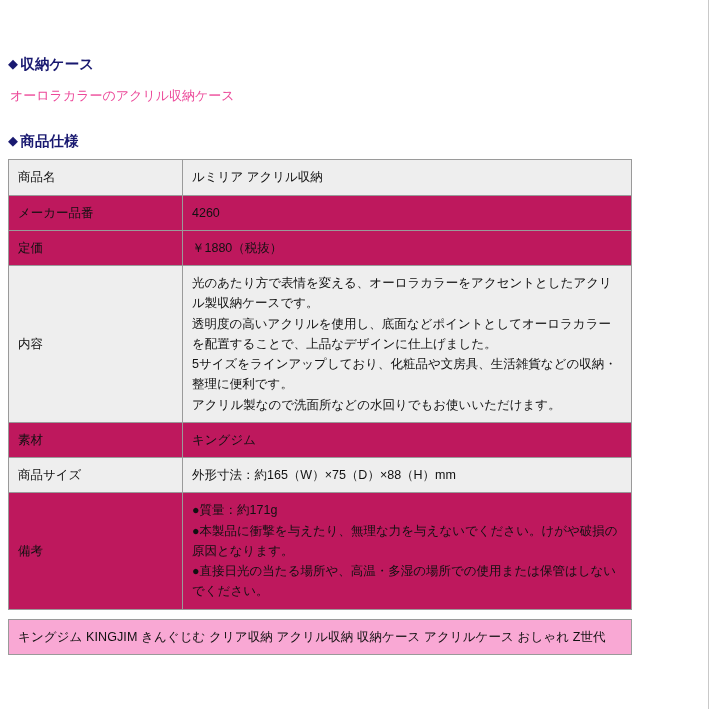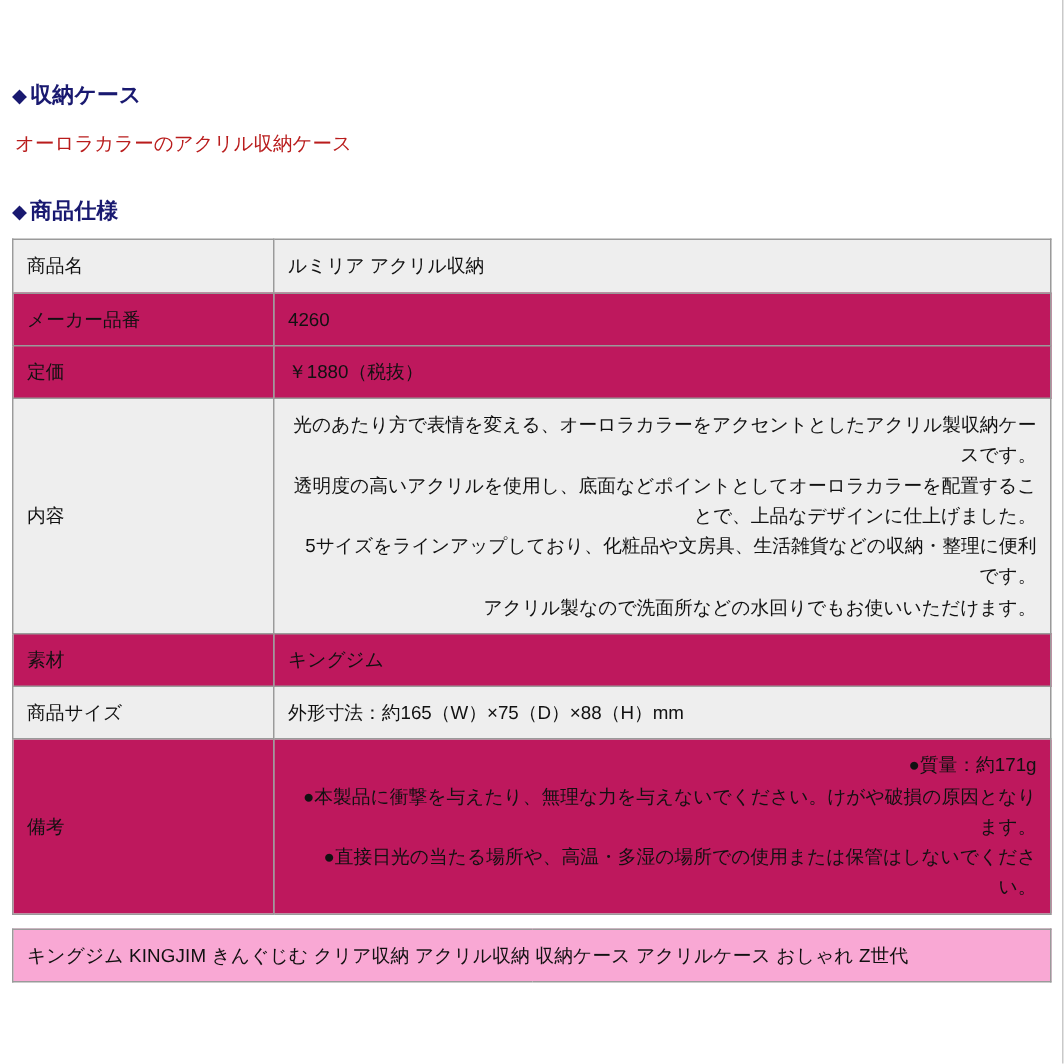--- a/index.html
+++ b/index.html
@@ -41,28 +41,28 @@
     color: #191970;
     font-size: 13px;
     line-height: 1;
     display: inline-block;
     transform: translateY(-1px);
   }
   .lead-text {
     font-size: 13px;
     line-height: 1.5;
     margin: 13px 0 0 2px;
-    color: #b91c1c;
+    color: #ec4899;
   }
   .heading-spec {
     margin-top: 27px;
   }
   table.spec {
     border-collapse: collapse;
-    width: 693px;
+    width: 624px;
     margin-top: 9px;
     table-layout: fixed;
     border: 1px solid #6f6f6f;
   }
   table.spec td {
     border: 1px solid #9a9a9a;
     font-size: 12.5px;
     line-height: 1.62;
     vertical-align: middle;
     padding: 7px 9px;
@@ -75,21 +75,20 @@
   tr.shaded td {
     background: #eeeeee;
   }
   tr.plain td {
     background: #be185d;
   }
   td.block-cell {
     vertical-align: middle;
     padding-top: 9px;
     padding-bottom: 9px;
-    text-align: right;
   }
   .multiline {
     white-space: pre-line;
     line-height: 1.63;
   }
   td.keyword-cell {
     font-size: 11.5px;
     line-height: 1.4;
     padding: 8px 9px;
     background: #f9a8d4;

